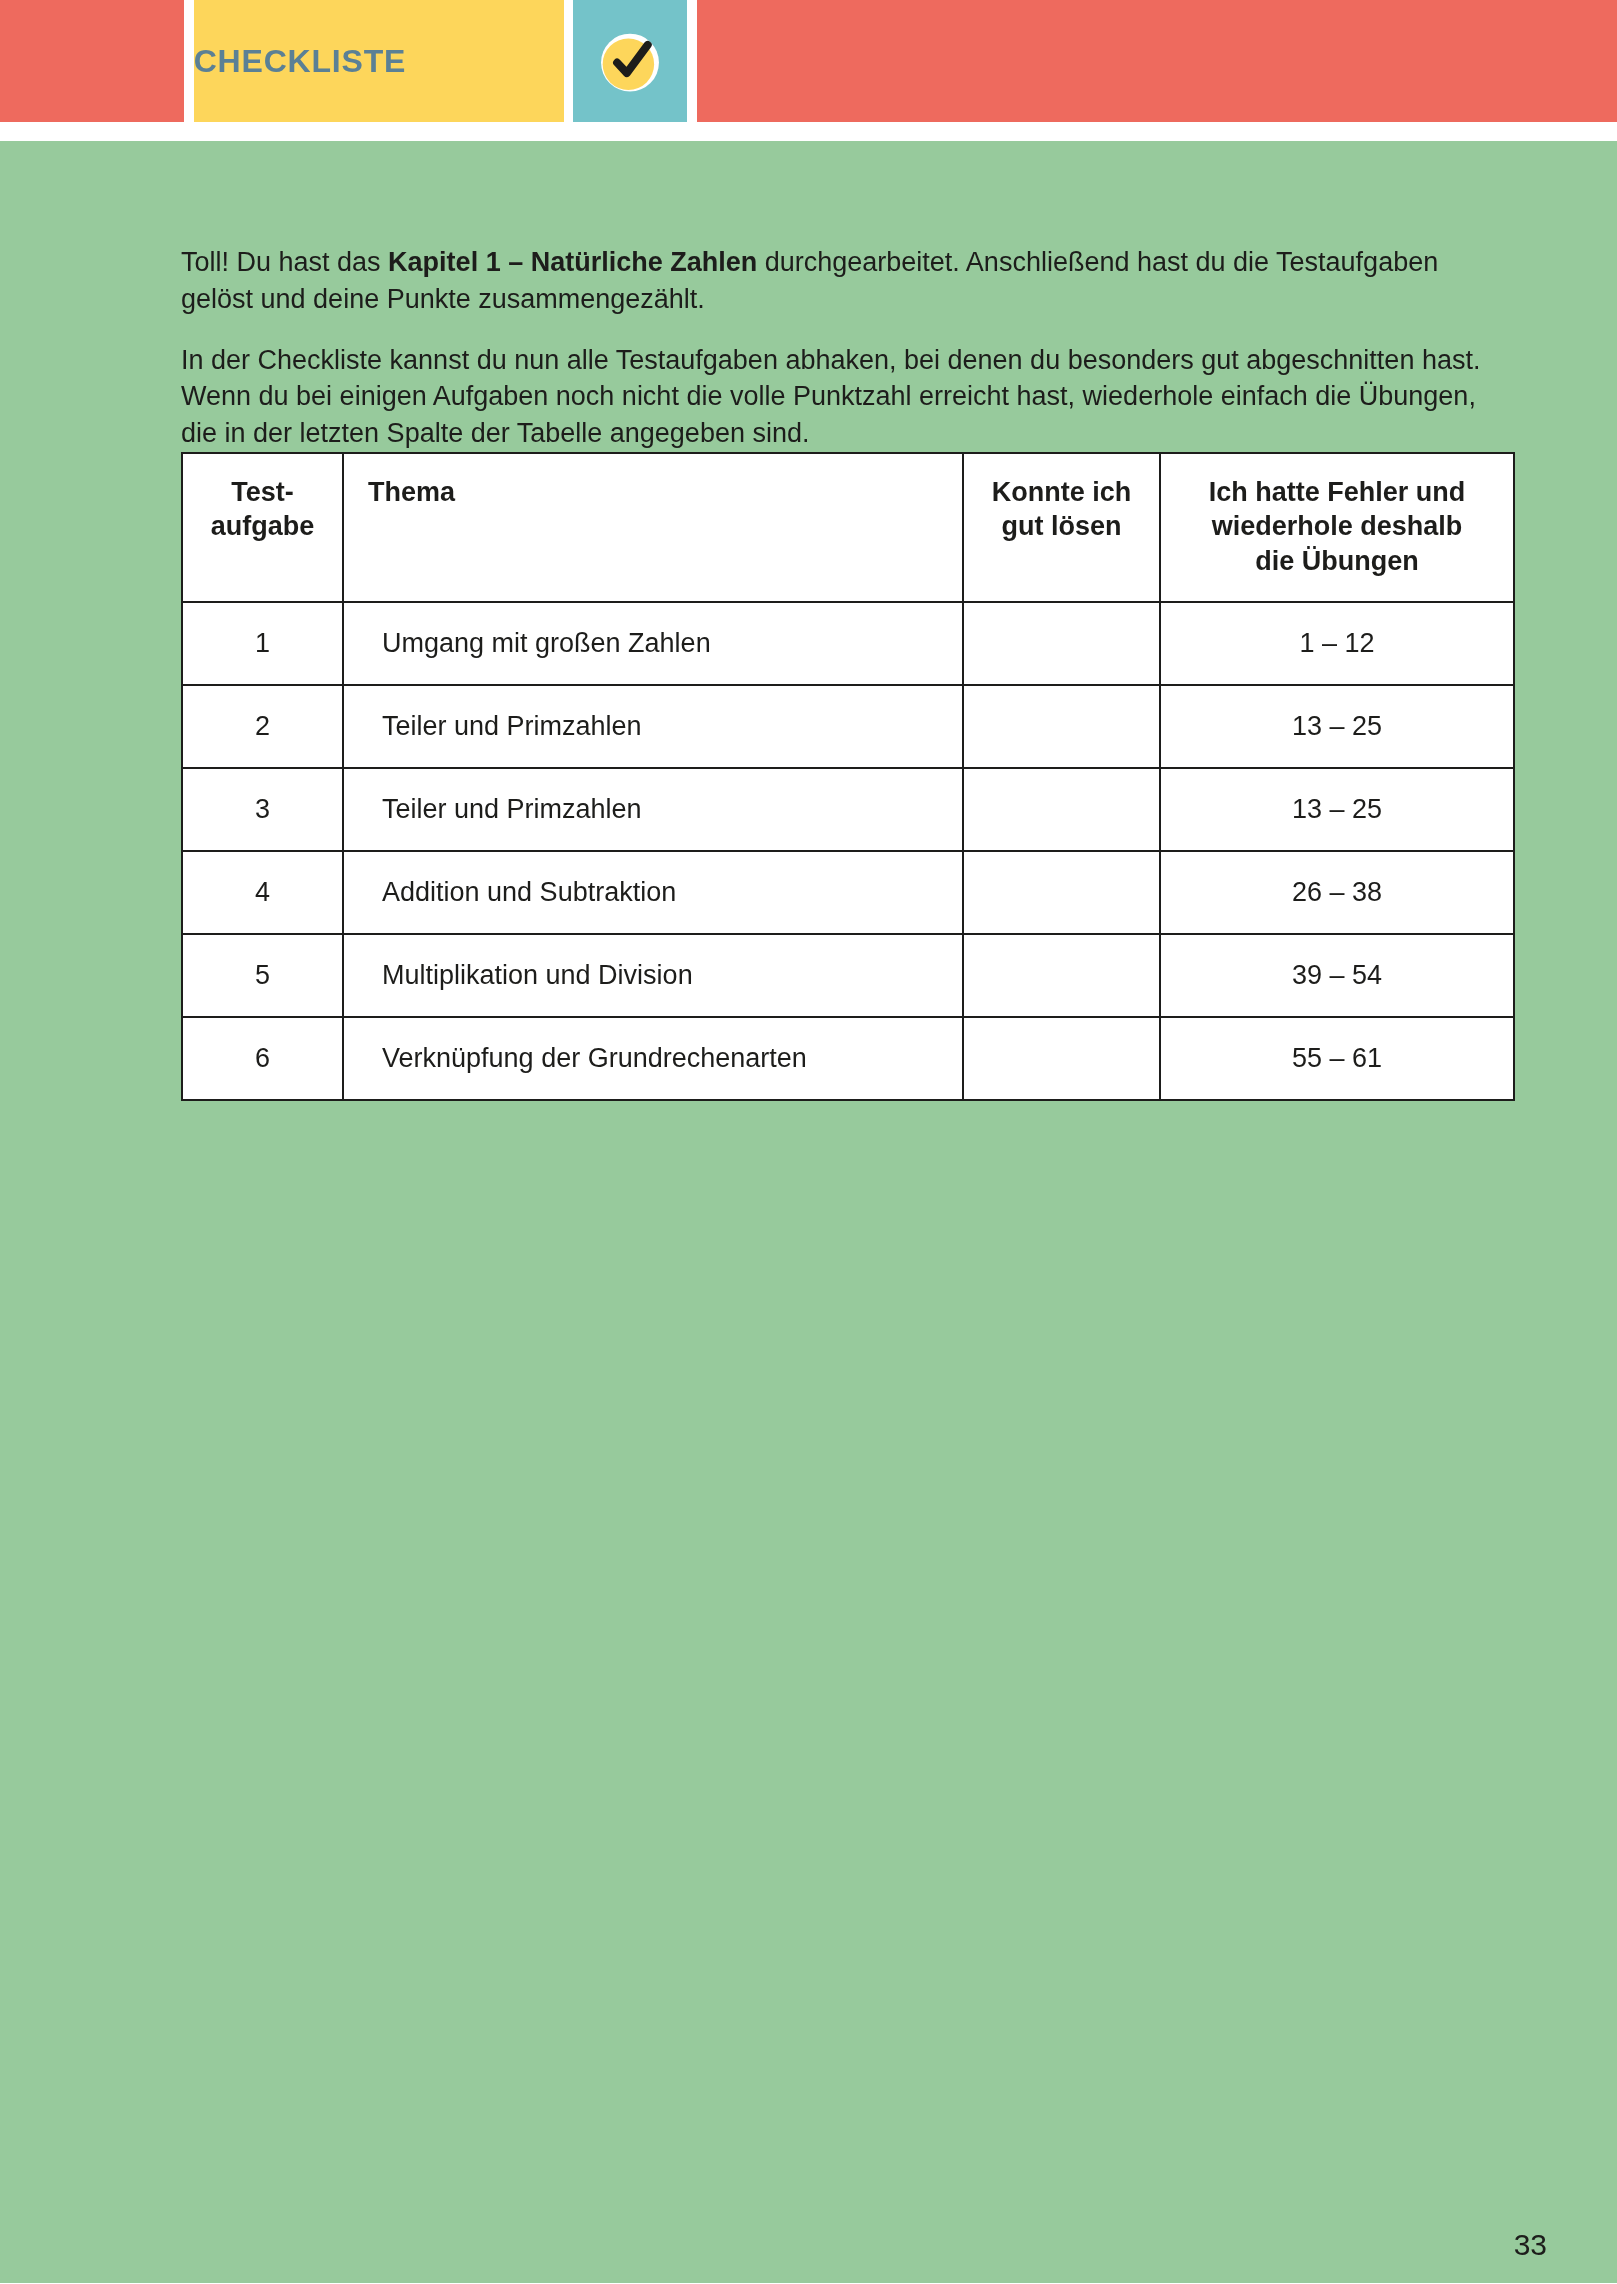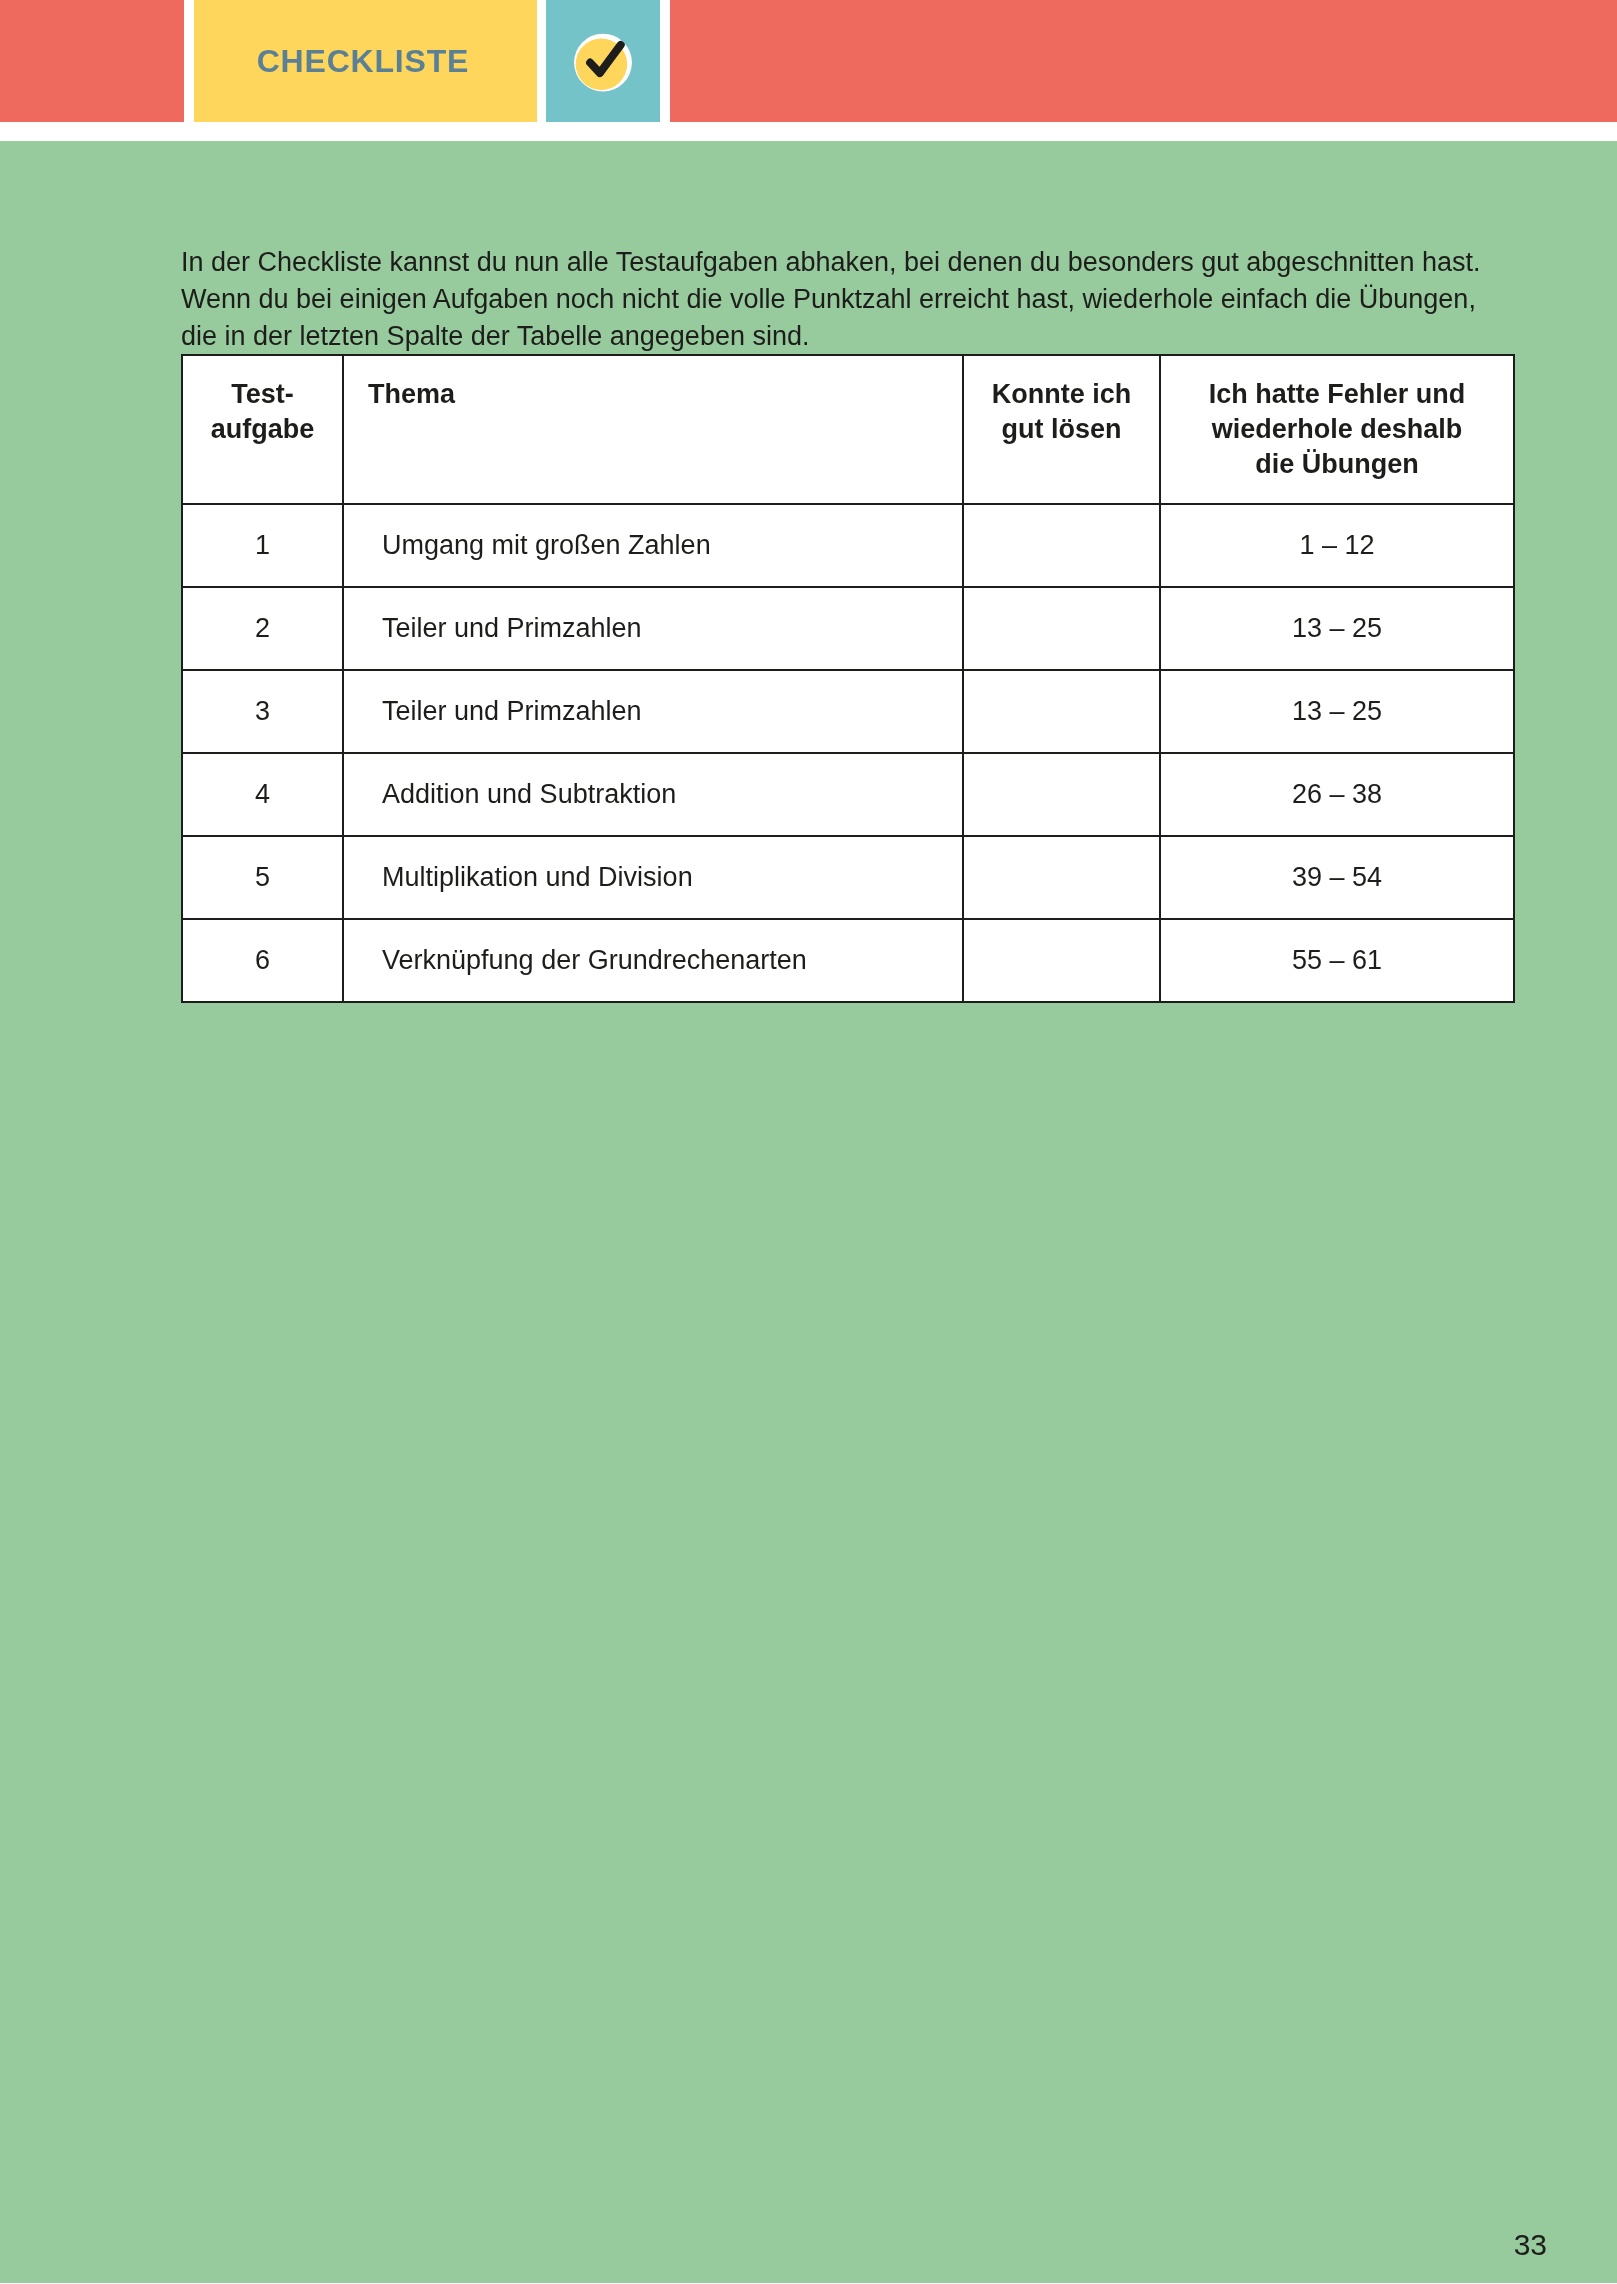--- a/index.html
+++ b/index.html
@@ -19,25 +19,24 @@
   
   .topbar {
     display: flex;
     height: 122px;
     width: 100%;
     align-items: stretch;
   }
   .bar-red-left   { width: 184px; background: #ee6a5e; }
   .bar-gap        { width: 9.7px; background: #ffffff; }
   .bar-title-box  {
-    width: 343px;
+    width: 370px;
     background: #fdd65b;
     display: flex;
     align-items: center;
-    padding-left: 63px;
   }
   .bar-title-box span {
     font-size: 32px;
     font-weight: 700;
     letter-spacing: 0.8px;
     color: #5b8095;
   }
   .bar-check-box {
     width: 114px;
     background: #74c3c9;
@@ -145,20 +144,21 @@
       </svg>
     </div>
     <div class="bar-gap"></div>
     <div class="bar-red-right"></div>
   </header>
 
   <div class="banner-gap"></div>
 
   <main class="content">
 
+    <p class="intro"><span>Toll! Du hast das </span><strong>Kapitel 1 – Natürliche Zahlen</strong><span> durchgearbeitet. Anschließend hast du die Testaufgaben gelöst und deine Punkte zusammengezählt.</span></p>
 
     <p class="intro">In der Checkliste kannst du nun alle Testaufgaben abhaken, bei denen du besonders gut abgeschnitten hast. Wenn du bei einigen Aufgaben noch nicht die volle Punktzahl erreicht hast, wiederhole einfach die Übungen, die in der letzten Spalte der Tabelle angegeben sind.</p>
 
 
     <table class="checklist">
       <colgroup>
         <col class="c-nr">
           <col class="c-thema">
           <col class="c-check">
           <col class="c-ueb">

